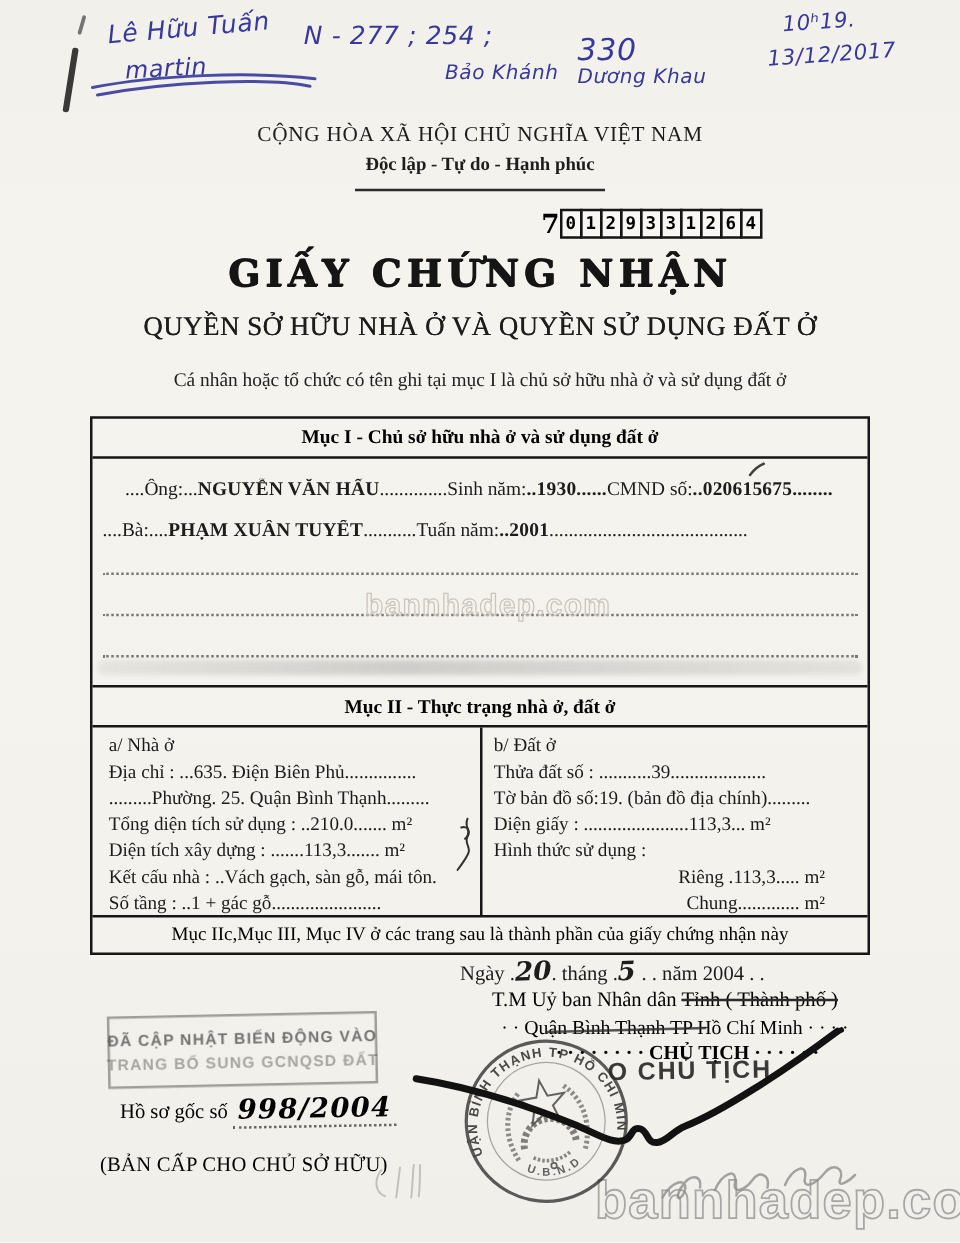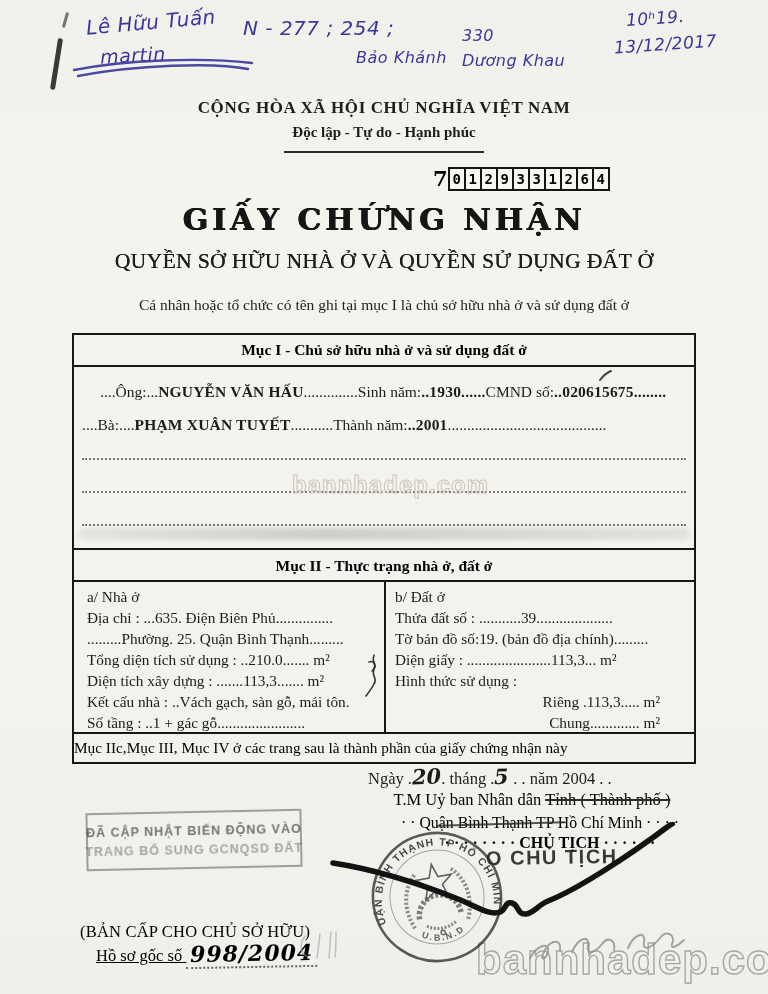--- a/index.html
+++ b/index.html
@@ -7,21 +7,21 @@
   .page { position:relative; width:768px; height:994px; overflow:hidden;
           background:#f4f2ed;
           background-image:linear-gradient(180deg,#f2f0ea 0%,#f5f3ee 20%,#f4f2ec 70%,#f1efe9 100%); }
   .abs { position:absolute; }
   .center { text-align:center; left:0; right:0; }
 
   
   .hw-blue { color:#38389b; font-family:"DejaVu Sans",sans-serif; font-style:italic;
              letter-spacing:.5px; white-space:nowrap; }
 
-  .country { top:98px; font-size:17px; font-weight:bold; letter-spacing:.6px; color:#1d1d1d; }
+  .country { top:98px; font-size:17px; font-weight:normal; letter-spacing:.6px; color:#1d1d1d; }
   .motto   { top:124px; font-size:15px; font-weight:bold; color:#1d1d1d; }
   .motto-line { top:151px; left:284px; width:200px; border-top:2px solid #2a2a2a; }
 
   .serial { top:166px; left:433px; display:flex; align-items:center; }
   .serial .prefix { font-size:21px; font-weight:bold; margin-right:2px; font-family:"DejaVu Serif",serif; }
   .serial .cell { width:18px; height:24px; border:2px solid #151515; margin-left:-2px;
                   display:flex; align-items:center; justify-content:center;
                   font-family:"DejaVu Sans Mono",monospace; font-size:14px; font-weight:bold;
                   background:rgba(255,255,255,.35); }
 
@@ -45,21 +45,21 @@
                color:transparent; -webkit-text-stroke:1px #c5c1b8; opacity:.9; }
   .m2-header { position:absolute; top:213px; left:0; right:0; height:34px; line-height:31px;
                text-align:center; font-weight:bold; font-size:15.5px;
                border-top:2px solid #161616; border-bottom:2px solid #161616; }
   .cols { position:absolute; top:247px; left:0; right:0; bottom:30px; display:flex; }
   .col-house { width:312px; border-right:2px solid #161616; padding:4px 4px 0 13px; }
   .col-land  { flex:1; padding:4px 14px 0 9px; }
   .cols .ln { line-height:21px; font-size:15.3px; white-space:nowrap; overflow:hidden; color:#1b1b1b; }
   .cols .ln-right { text-align:right; padding-right:20px; }
   .m-footer { position:absolute; bottom:0; left:0; right:0; height:30px; line-height:28px;
-              border-top:2px solid #161616; font-size:15.3px; }
+              border-top:2px solid #161616; text-align:center; font-size:15.3px; }
 
   .streak { left:78px; top:528px; width:612px; height:12px; border-radius:6px;
             background:linear-gradient(90deg,rgba(110,110,110,.10),rgba(110,110,110,.28) 40%,rgba(110,110,110,.12));
             filter:blur(2px); }
 
   .date-line   { top:764px; left:368px; font-size:16.5px; white-space:nowrap; color:#1c1c1c; }
   .date-line .hw { font-size:21px; font-weight:bold; font-style:italic; font-family:"DejaVu Serif",serif;
                    display:inline-block; transform:rotate(-2deg); }
   .authority1  { top:790px; left:348px; width:368px; text-align:center; font-size:16.5px; white-space:nowrap; }
   .strike { text-decoration:line-through; text-decoration-thickness:1.5px; text-decoration-color:#2c2c2c; }
@@ -72,21 +72,21 @@
   .strike-bar { position:absolute; background:#2c2c2c; height:2px; opacity:.8; }
 
   .update-box { left:86px; top:811px; width:216px; height:58px;
                 border:2px solid rgba(75,75,75,.5); transform:rotate(-1.2deg);
                 display:flex; flex-direction:column; align-items:center; justify-content:center;
                 gap:5px; filter:blur(.35px); }
   .update-box div { font-family:"Liberation Sans",sans-serif; font-weight:bold; font-size:12.5px;
                     letter-spacing:1px; color:rgba(72,72,72,.75); white-space:nowrap; }
   .update-box div:last-child { opacity:.6; }
 
-  .dossier { top:940px; left:96px; font-size:16.5px; white-space:nowrap;text-decoration:underline; }
+  .dossier { top:874px; left:96px; font-size:16.5px; white-space:nowrap; }
   .dossier .no { font-size:22px; font-weight:bold; font-style:italic; font-family:"DejaVu Serif",serif;
                  letter-spacing:1px; border-bottom:2px dotted #666; padding:0 4px;
                  display:inline-block; transform:rotate(-1deg); }
   .copy-note { top:922px; left:80px; font-size:16.5px; letter-spacing:.2px; }
 
   .wm-bottom { top:936px; left:476px; font-family:"Liberation Sans",sans-serif;
                font-size:42px; font-weight:bold; letter-spacing:1px;
                color:transparent; -webkit-text-stroke:1.4px #9a9a9a; opacity:.85; white-space:nowrap; }
 
   .edge-dash1 { left:54px; top:38px; width:5px; height:52px; background:#191919;
@@ -102,21 +102,21 @@
 <body>
 
 <div class="page">
 
   <div class="abs edge-dash1"></div>
   <div class="abs edge-dash2"></div>
 
   <div class="abs hw-blue" style="left:86px; top:10px; font-size:20px; transform:rotate(-5deg);">Lê Hữu Tuấn</div>
   <div class="abs hw-blue" style="left:100px; top:44px; font-size:19px; transform:rotate(-3deg);">martin</div>
   <div class="abs hw-blue" style="left:243px; top:16px; font-size:20px;">N - 277  ;  254 ;</div>
-  <div class="abs hw-blue" style="left:462px; top:26px; font-size:16px;">330</div>
+  <div class="abs hw-blue" style="left:462px; top:26px; font-size:24px;">330</div>
   <div class="abs hw-blue" style="left:356px; top:48px; font-size:16px;">Bảo Khánh</div>
   <div class="abs hw-blue" style="left:462px; top:51px; font-size:16px;">Dương Khau</div>
   <div class="abs hw-blue" style="left:626px; top:8px; font-size:17px; transform:rotate(-4deg);">10ʰ19.</div>
   <div class="abs hw-blue" style="left:614px; top:34px; font-size:17px; transform:rotate(-4deg);">13/12/2017</div>
 
   <div class="abs center country">CỘNG HÒA XÃ HỘI CHỦ NGHĨA VIỆT NAM</div>
   <div class="abs center motto">Độc lập - Tự do - Hạnh phúc</div>
   <div class="abs motto-line"></div>
 
   <div class="abs serial">
@@ -135,21 +135,21 @@
 
   <div class="abs center title-main">GIẤY CHỨNG NHẬN</div>
   <div class="abs center title-sub">QUYỀN SỞ HỮU NHÀ Ở VÀ QUYỀN SỬ DỤNG ĐẤT Ở</div>
   <div class="abs center intro">Cá nhân hoặc tổ chức có tên ghi tại mục I là chủ sở hữu nhà ở và sử dụng đất ở</div>
 
   <div class="abs main-box">
     <div class="m1-header">Mục I - Chủ sở hữu nhà ở và sử dụng đất ở</div>
 
     <div class="fieldline" style="top:48px;margin-left:18px;"><span>....</span><span>Ông:</span><span>...</span><span class="fill">NGUYỄN VĂN HẤU</span><span>..............</span><span>Sinh năm:</span><span class="fill">..1930......</span><span>CMND số:</span><span class="fill">..020615675........</span></div>
 
-    <div class="fieldline" style="top:81px;"><span>....</span><span>Bà:</span><span>....</span><span class="fill">PHẠM XUÂN TUYẾT</span><span>...........</span><span>Thành năm:</span><span class="fill">..2001</span><span>.........................................</span></div>
+    <div class="fieldline" style="top:81px;"><span>....</span><span>Bà:</span><span>....</span><span class="fill">PHẠM XUÂN TUYẾT</span><span>...........</span><span>Tuấn năm:</span><span class="fill">..2001</span><span>.........................................</span></div>
 
     <div class="dotline" style="top:123px;"></div>
     <div class="dotline" style="top:156px;"></div>
     <div class="dotline" style="top:189px;"></div>
 
     <div class="wm-center">bannhadep.com</div>
 
     <div class="m2-header">Mục II - Thực trạng nhà ở, đất ở</div>
 
     <div class="cols">

